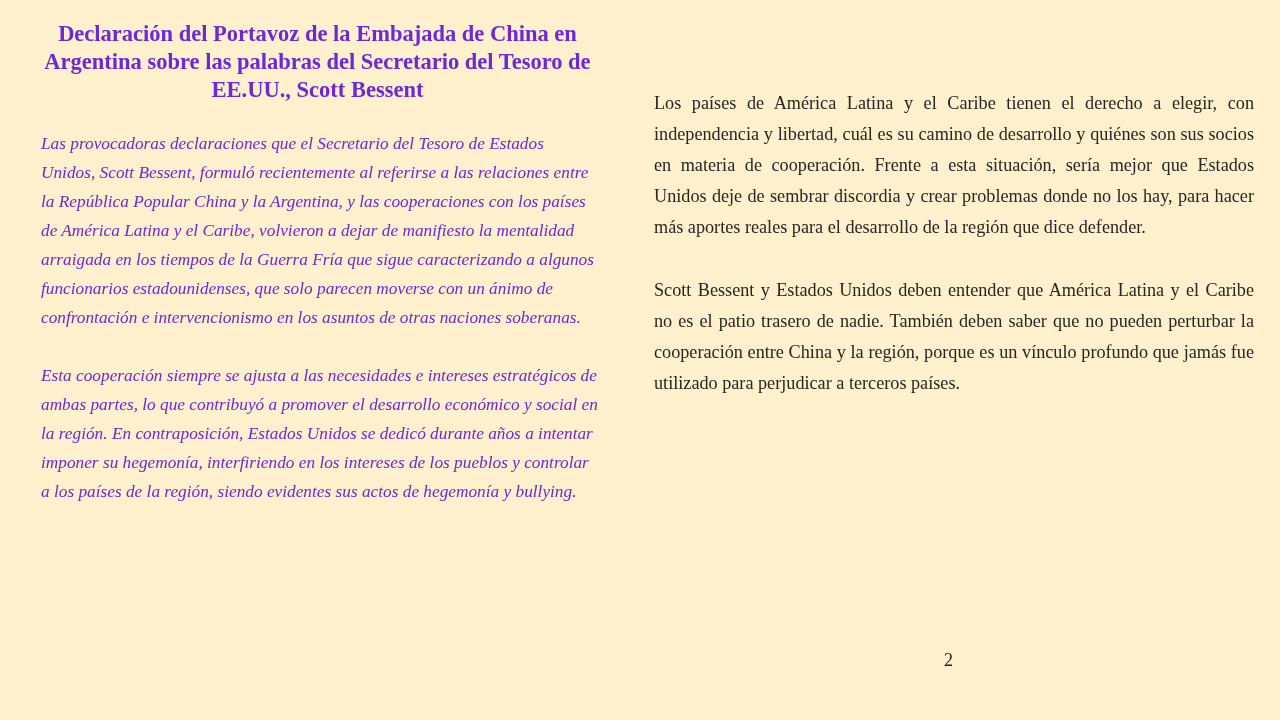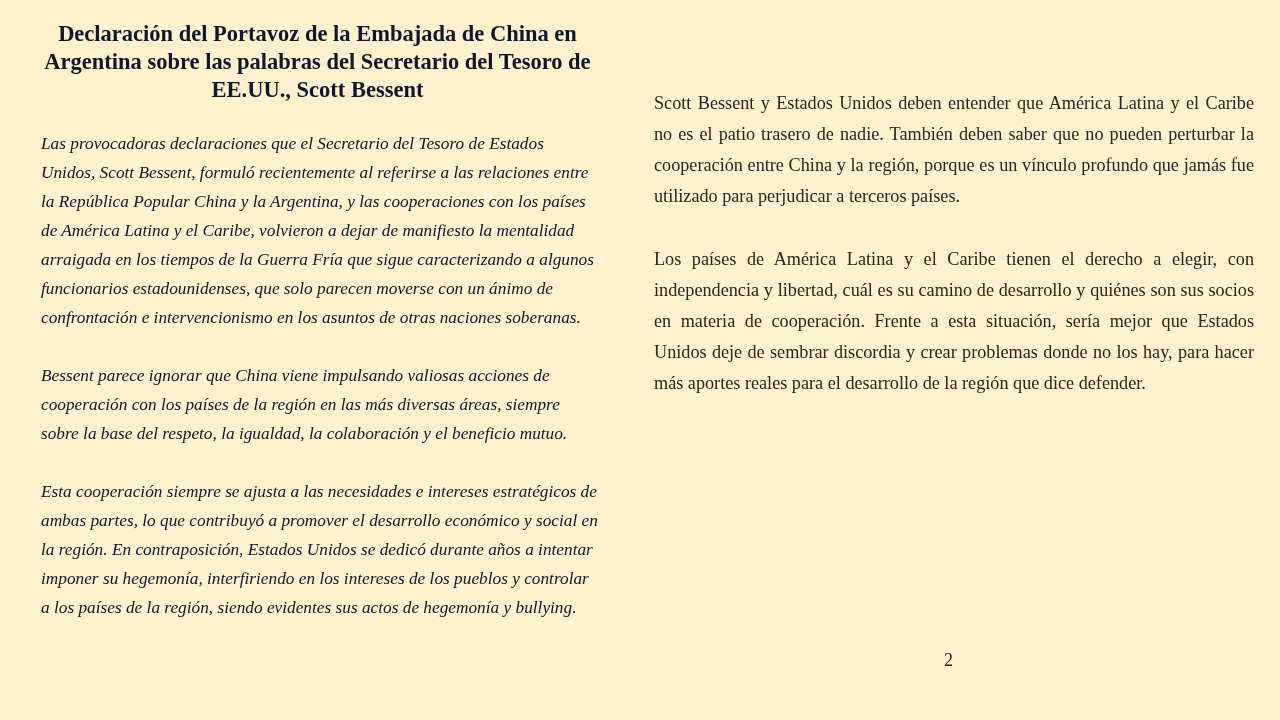--- a/index.html
+++ b/index.html
@@ -16,21 +16,21 @@
     }
     .page {
       position: absolute;
       top: 0;
       height: 720px;
       background: #FFF0CE;
     }
     .page-left {
       left: 0;
       width: 640px;
-      color: #0f172a;
+      color: #6d28d9;
     }
     .page-right {
       left: 640px;
       width: 640px;
       color: #2a2520;
     }
     .title {
       position: absolute;
       left: 40px;
       top: 20px;
@@ -74,24 +74,23 @@
       color: #2a2520;
     }
   </style>
 </head>
 <body>
 
 <div class="page page-left">
   <h1 class="title">Declaración del Portavoz de la Embajada de China en Argentina sobre las palabras del Secretario del Tesoro de EE.UU., Scott Bessent</h1>
   <div class="left-body">
     <p>Las provocadoras declaraciones que el Secretario del Tesoro de Estados Unidos, Scott Bessent, formuló recientemente al referirse a las relaciones entre la República Popular China y la Argentina, y las cooperaciones con los países de América Latina y el Caribe, volvieron a dejar de manifiesto la mentalidad arraigada en los tiempos de la Guerra Fría que sigue caracterizando a algunos funcionarios estadounidenses, que solo parecen moverse con un ánimo de confrontación e intervencionismo en los asuntos de otras naciones soberanas.</p>
-    <p>Bessent parece ignorar que China viene impulsando valiosas acciones de cooperación con los países de la región en las más diversas áreas, siempre sobre la base del respeto, la igualdad, la colaboración y el beneficio mutuo.</p>
     <p>Esta cooperación siempre se ajusta a las necesidades e intereses estratégicos de ambas partes, lo que contribuyó a promover el desarrollo económico y social en la región. En contraposición, Estados Unidos se dedicó durante años a intentar imponer su hegemonía, interfiriendo en los intereses de los pueblos y controlar a los países de la región, siendo evidentes sus actos de hegemonía y bullying.</p>
   </div>
 </div>
 
 <div class="page page-right">
   <div class="right-body">
+    <p>Los países de América Latina y el Caribe tienen el derecho a elegir, con independencia y libertad, cuál es su camino de desarrollo y quiénes son sus socios en materia de cooperación. Frente a esta situación, sería mejor que Estados Unidos deje de sembrar discordia y crear problemas donde no los hay, para hacer más aportes reales para el desarrollo de la región que dice defender.</p>
     <p>Scott Bessent y Estados Unidos deben entender que América Latina y el Caribe no es el patio trasero de nadie. También deben saber que no pueden perturbar la cooperación entre China y la región, porque es un vínculo profundo que jamás fue utilizado para perjudicar a terceros países.</p>
-    <p>Los países de América Latina y el Caribe tienen el derecho a elegir, con independencia y libertad, cuál es su camino de desarrollo y quiénes son sus socios en materia de cooperación. Frente a esta situación, sería mejor que Estados Unidos deje de sembrar discordia y crear problemas donde no los hay, para hacer más aportes reales para el desarrollo de la región que dice defender.</p>
   </div>
   <div class="page-number">2</div>
 </div>
 
 </body></html>

